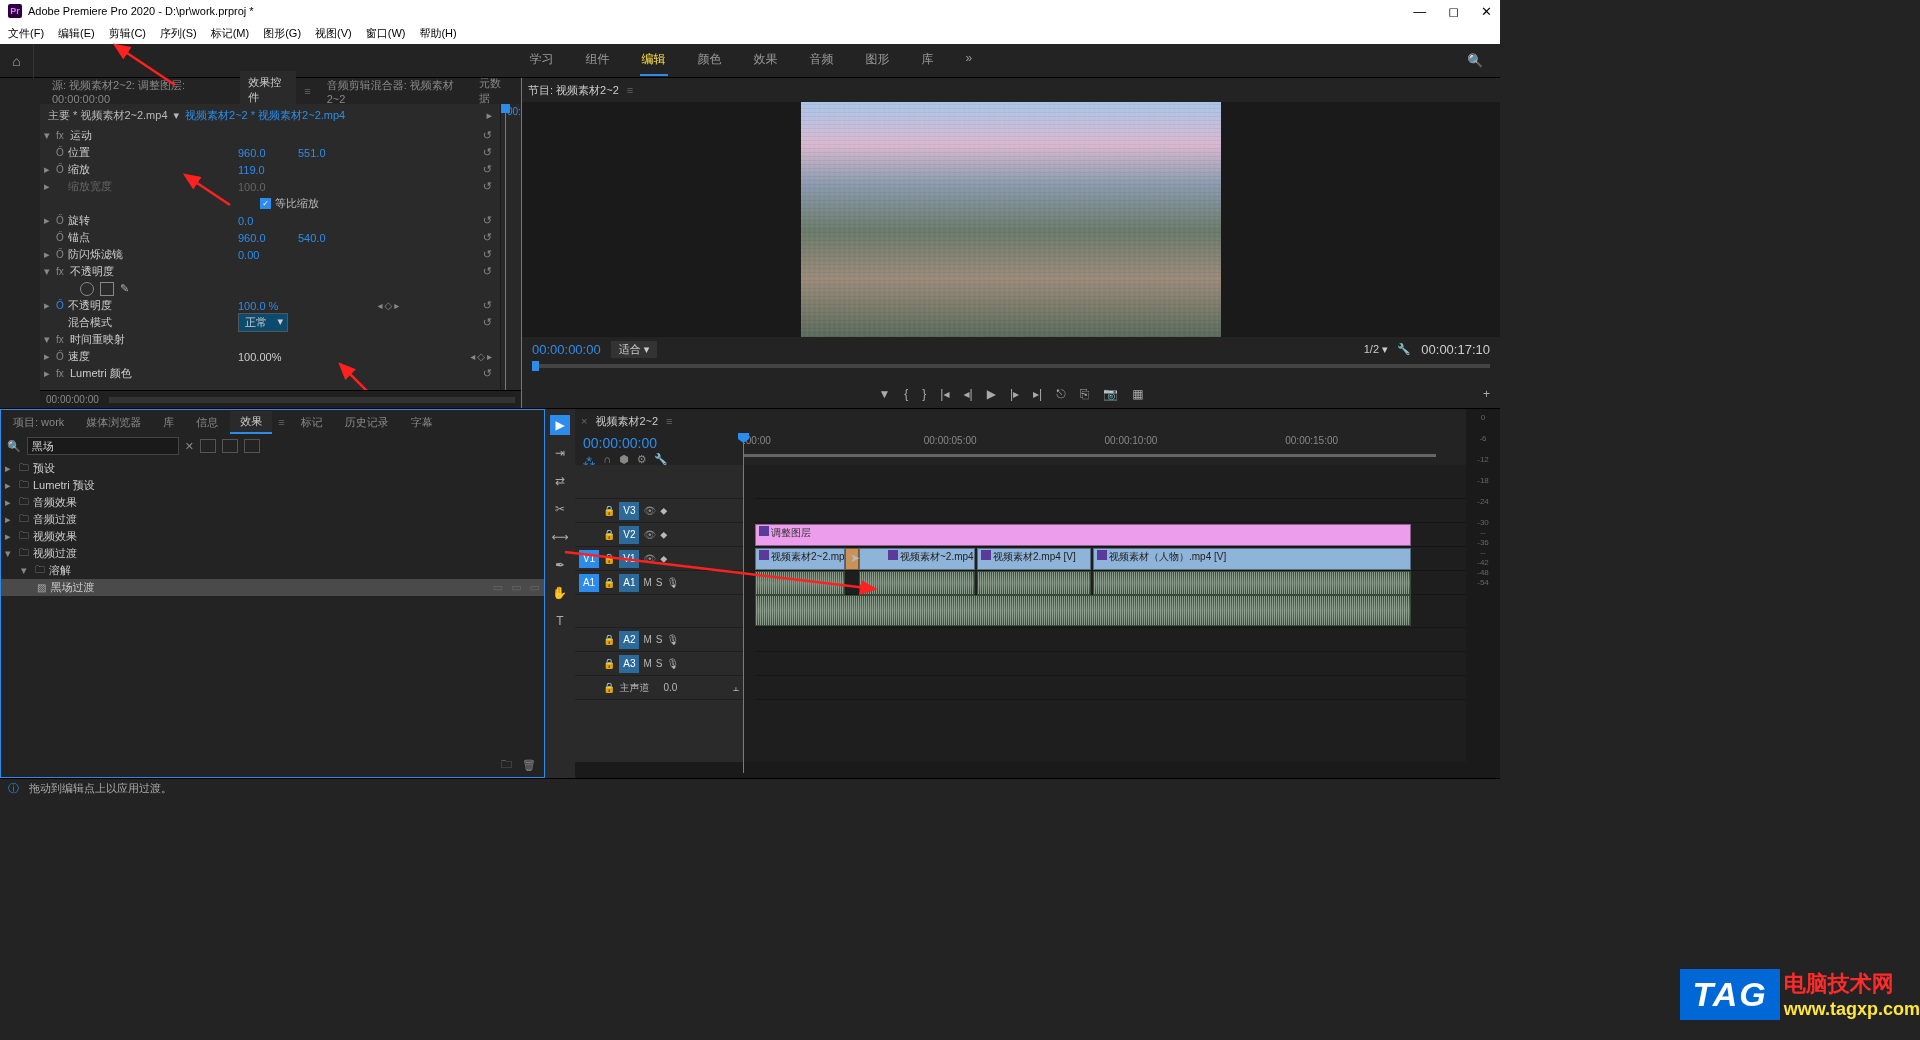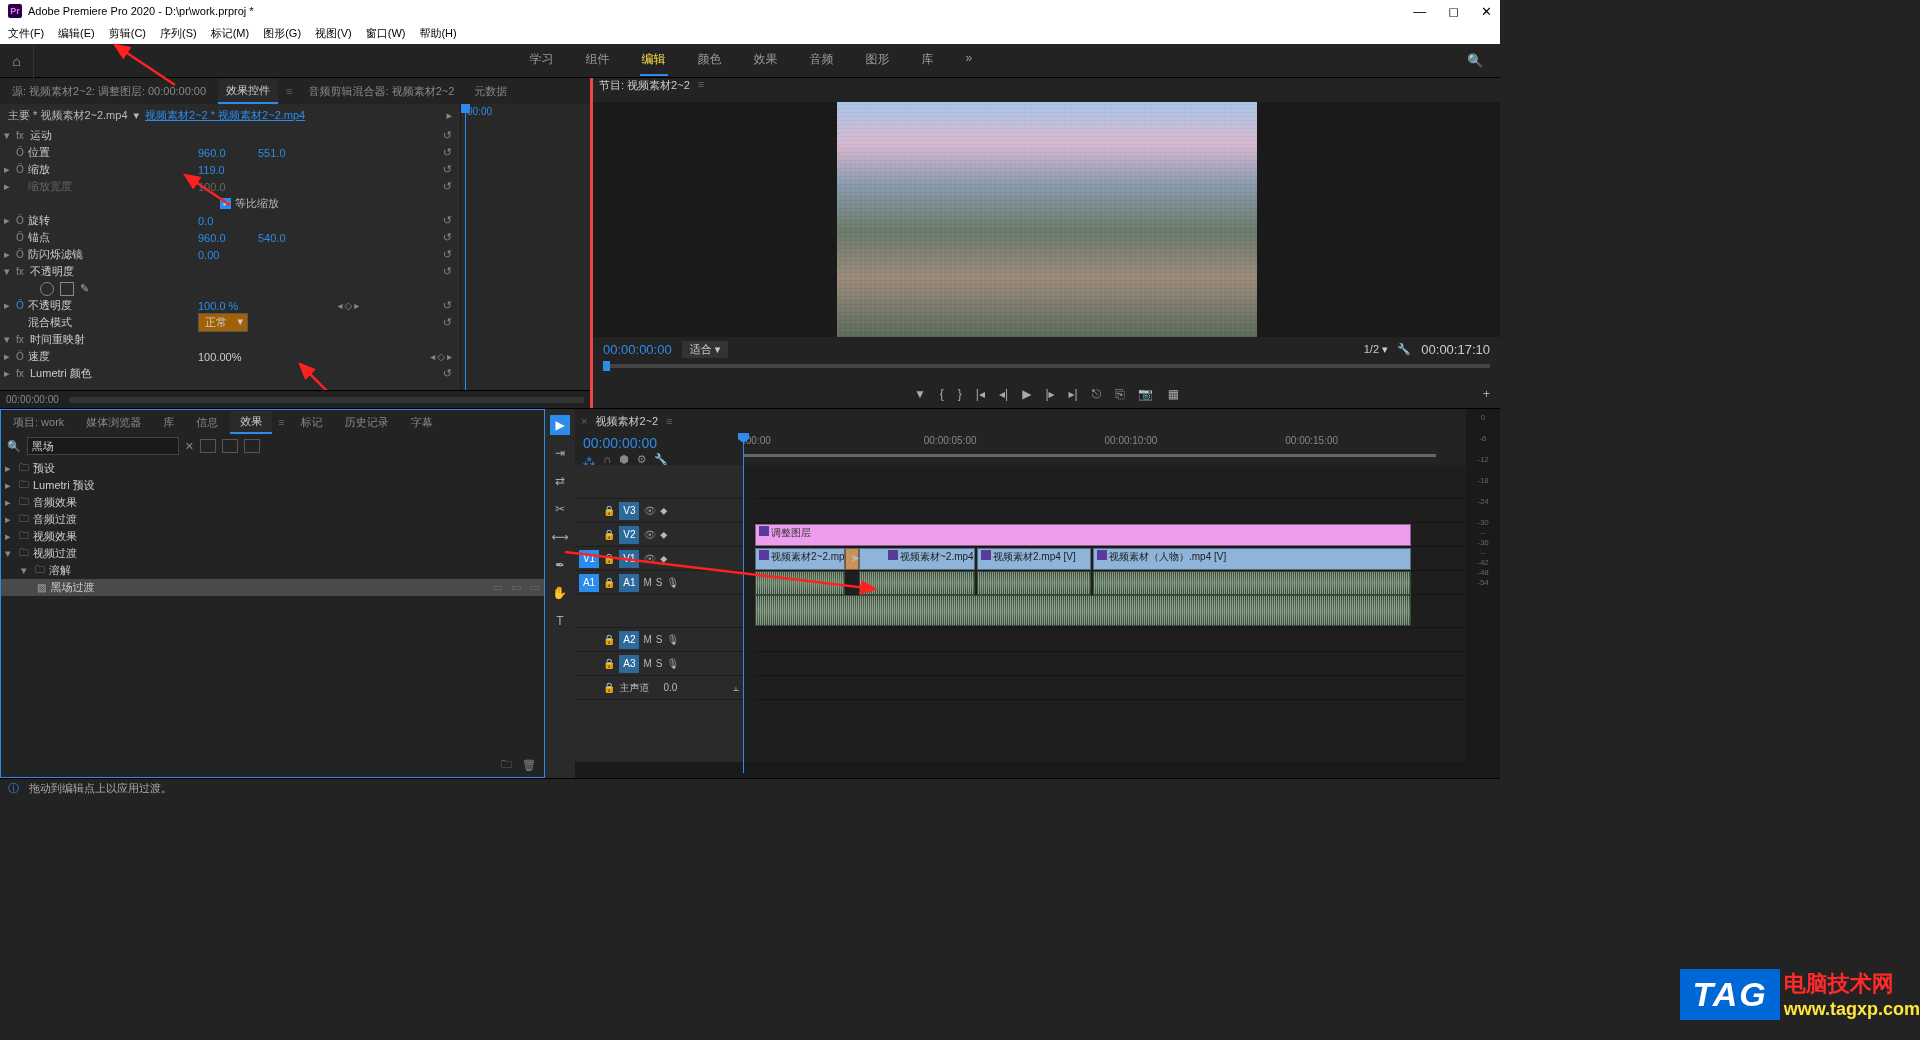--- a/index.html
+++ b/index.html
@@ -13,60 +13,60 @@
 .menubar span { cursor: pointer; }
 .workspacebar { background: #232323; height: 34px; display: flex; align-items: center; border-bottom: 1px solid #000; }
 .workspacebar .home-icon { width: 34px; height: 34px; display: flex; align-items: center; justify-content: center; color: #aaa; font-size: 14px; border-right: 1px solid #333;}
 .workspacebar .ws-tabs { margin-left: auto; margin-right: auto; display: flex; gap: 28px; justify-content: center; }
 .workspacebar .ws-tabs span { color: #999; cursor: pointer; padding: 6px 2px; font-size: 12px;}
 .workspacebar .ws-tabs span.active { color: #fde047; border-bottom: 2px solid #2d8ceb; }
 .workspacebar .ws-tabs .more { color: #999; }
 .workspacebar .search-icon { color: #888; margin-right: 16px; font-size: 13px;}
 
 .main { display: flex; height: 330px; }
-.main .left-col { width: 593px; display: flex; flex-direction: column; border-right: 3px solid #ef4444;}
+.main .left-col { width: 522px; display: flex; flex-direction: column; border-right: 1px solid #ef4444; padding-left: 40px;}
 .main .right-col { flex: 1; display: flex; flex-direction: column; }
 
 .panel-tabs { display: flex; height: 26px; align-items: center; gap: 4px; padding: 0 4px; background: #232323; font-size: 11px;}
 .panel-tabs .tab { padding: 4px 8px; color: #888; cursor: pointer; }
 .panel-tabs .tab.active { color: #ccc; background: #2a2a2a; border-bottom: 2px solid #2d8ceb;}
 .panel-tabs .menu-icon { color: #666; padding: 0 4px; cursor: pointer;}
 
 .effect-controls { flex: 1; background: #2a2a2a; display: flex; overflow: hidden; position: relative;}
 .effect-controls .params { width: 460px; overflow-y: auto; font-size: 11px;}
 .effect-controls .params .breadcrumb { padding: 4px 8px; display:flex; align-items:center; gap:6px;}
-.effect-controls .params .breadcrumb .bc-link { color: #2d8ceb; text-decoration: underline; }
+.effect-controls .params .breadcrumb .bc-link { color: #2d8ceb; }
 .effect-controls .params .row { display: flex; align-items: center; height: 17px; padding: 0 4px;}
 .effect-controls .params .row .chev { width: 12px; color: #888; cursor:pointer;}
 .effect-controls .params .row .fx { width: 14px; color: #888; font-size:10px;}
 .effect-controls .params .row .sw { width: 12px; color: #888; cursor:pointer; font-size:10px;}
 .effect-controls .params .row .label { flex: 0 0 170px; color: #ccc; }
 .effect-controls .params .row .label.dim { color: #666; }
 .effect-controls .params .row .val { color: #2d8ceb; cursor:pointer; width:60px;}
 .effect-controls .params .row .val.dim { color: #666; }
 .effect-controls .params .row .reset { margin-left: auto; color: #888; cursor:pointer; padding:0 4px;}
 .effect-controls .params .row .kf-nav { margin-left: auto; color: #888; display:flex; gap:2px; padding:0 4px;}
 .effect-controls .params .row .kf-nav span { cursor:pointer; font-size:10px;}
 .effect-controls .params .checkbox-row { padding-left: 220px; display:flex; align-items:center; gap:4px; height:17px;}
 .effect-controls .params .checkbox-row .cb { width:11px; height:11px; background:#2d8ceb; color:#fff; font-size:8px; display:inline-flex; align-items:center; justify-content:center;}
 .effect-controls .params .shape-row { padding-left: 40px; display:flex; gap:6px; height:17px; align-items:center;}
 .effect-controls .params .shape-row .shape { width:14px; height:14px; border:1px solid #888; cursor:pointer;}
 .effect-controls .params .shape-row .shape.circle { border-radius:50%;}
-.effect-controls .params .select { background:#a16207; border:1px solid #555; color:#ccc; padding:1px 20px 1px 6px; font-size:11px; position:relative; cursor:pointer;}
+.effect-controls .params .select { background:#0c4a6e; border:1px solid #555; color:#ccc; padding:1px 20px 1px 6px; font-size:11px; position:relative; cursor:pointer;}
 .effect-controls .params .select::after{content:'▾'; position:absolute; right:4px;}
 .effect-controls .mini-tl { flex:1; background:#282828; border-left:1px solid #1a1a1a; position:relative;}
 .effect-controls .mini-tl .time-mark { position:absolute; top:2px; left:6px; color:#2d8ceb; font-size:10px;}
 .effect-controls .mini-tl .playhead { position:absolute; top:0; left:4px; width:1px; height:100%; background:#2d8ceb;}
 .effect-controls .mini-tl .playhead::before{content:''; position:absolute; top:0; left:-4px; width:9px; height:9px; background:#2d8ceb;}
 
 .timebar { height: 18px; background:#202020; display:flex; align-items:center; padding:0 6px; color:#888; font-size:10px; border-top:1px solid #000;}
 .timebar .scrub { margin-left:10px; flex:1; height:6px; background:#333;}
 
 .program-panel { flex:1; display:flex; flex-direction:column; background:#232323;}
-.program-panel .header { height:26px; display:flex; padding:0 6px; gap:8px;}
+.program-panel .header { height:26px; display:flex; align-items:center; padding:0 6px; gap:8px;}
 .program-panel .header .title { color:#ccc; }
 .program-panel .viewer { flex:1; display:flex; align-items:center; justify-content:center; background:#1a1a1a; position:relative;}
 .program-panel .viewer .frame { width:420px; height:235px; background:linear-gradient(180deg,#a8c5e8 0%,#d8b8d0 18%,#8a9aad 35%,#6a7a6a 55%,#9a8a7a 75%,#5a6a5a 100%); position:relative; overflow:hidden;}
 .program-panel .viewer .frame::before{content:''; position:absolute; inset:0; background: repeating-linear-gradient(90deg, rgba(255,255,255,.03) 0 2px, transparent 2px 5px), repeating-linear-gradient(0deg, rgba(0,0,0,.05) 0 1px, transparent 1px 4px);}
 .program-panel .controls { height:46px; display:flex; flex-direction:column; padding:2px 10px;}
 .program-panel .controls .row1 { display:flex; align-items:center; gap:10px; height:20px;}
 .program-panel .controls .row1 .tc { color:#2d8ceb; font-size:13px;}
 .program-panel .controls .row1 .fit { background:#333; color:#ccc; padding:1px 8px; font-size:11px; cursor:pointer;}
 .program-panel .controls .row1 .spacer { flex:1;}
 .program-panel .controls .row1 .scale { color:#ccc; font-size:11px; cursor:pointer;}

